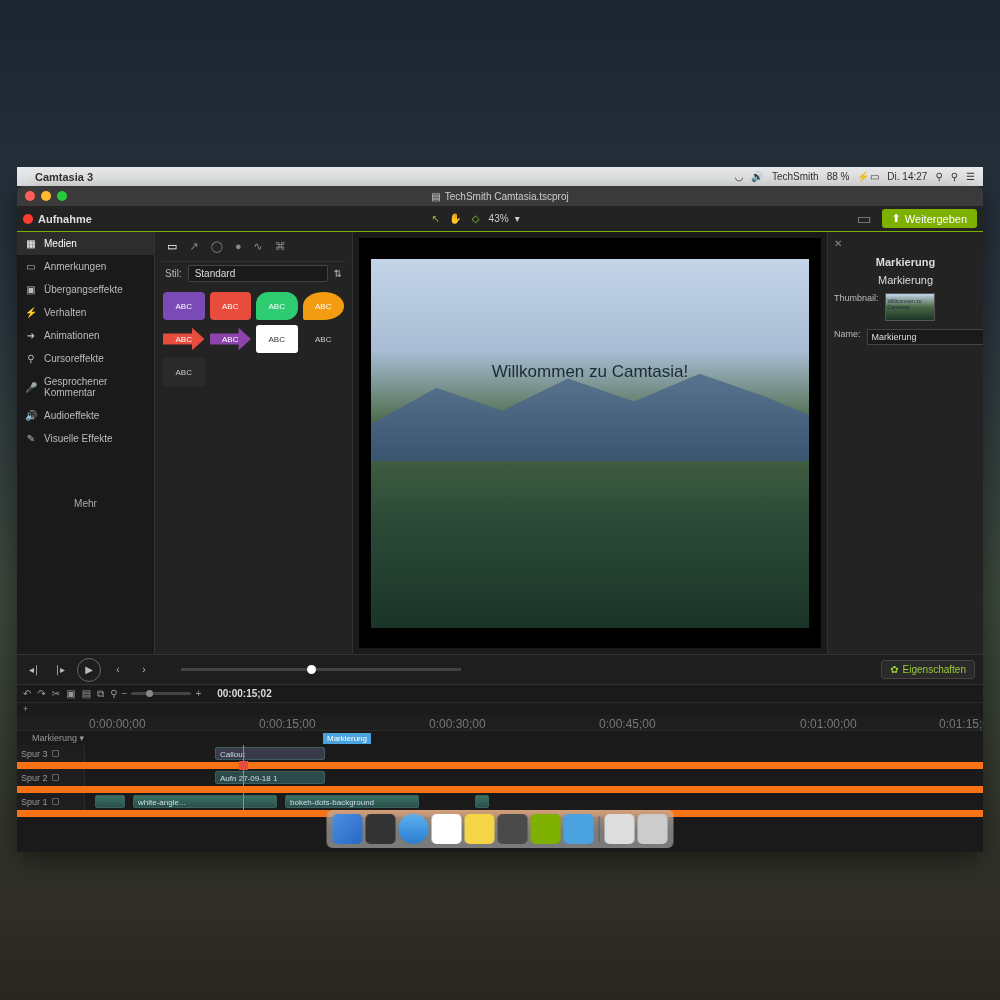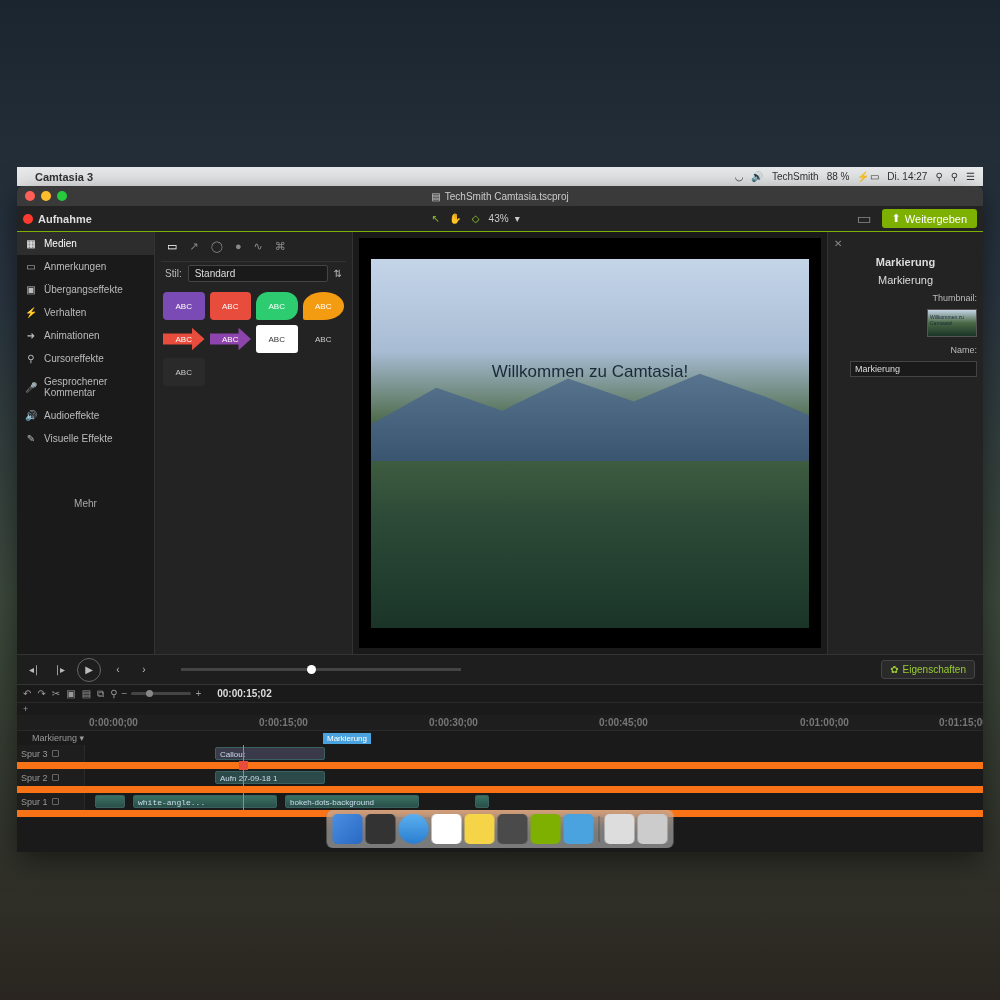--- a/index.html
+++ b/index.html
@@ -57,21 +57,21 @@
 
 .canvas-area { flex: 1; background: #1a1a1a; display: flex; flex-direction: column; padding: 6px; }
 .preview { flex: 1; background: #000; position: relative; display: flex; align-items: center; justify-content: center; overflow: hidden; }
 .preview-img { width: 95%; height: 90%; position: relative; background: linear-gradient(180deg, #c4d5e8 0%, #a8bcd4 25%, #4a6845 45%, #2d4a38 70%, #1a3528 100%); }
 .mountains { position: absolute; top: 30%; left: 0; right: 0; height: 25%; background: linear-gradient(180deg, #5a7590 0%, #3a5570 100%); clip-path: polygon(0 60%, 15% 20%, 30% 45%, 45% 10%, 60% 35%, 75% 5%, 90% 30%, 100% 50%, 100% 100%, 0 100%); }
 .preview-text { position: absolute; top: 28%; left: 50%; transform: translateX(-50%); font-size: 17px; color: #1a2a3a; white-space: nowrap; }
 
 .props-panel { width: 156px; background: #232323; border-left: 1px solid #333; padding: 6px; font-size: 10px; color: #bbb; }
 .props-head { display: flex; align-items: center; gap: 6px; padding-bottom: 4px; }
 .props-title { text-align: center; font-size: 11px; color: #ddd; padding: 3px 0; }
-.thumb-row, .name-row { display: flex; align-items: flex-end; gap: 6px; padding: 4px 0; font-size: 9px; flex-direction: column; }
+.thumb-row, .name-row { display: flex; align-items: flex-start; gap: 6px; padding: 4px 0; font-size: 9px; }
 .thumb-box { width: 50px; height: 28px; background: linear-gradient(180deg, #c4d5e8 0%, #4a6845 50%, #1a3528 100%); border: 1px solid #555; position: relative; }
 .thumb-box::after { content: attr(data-txt); position: absolute; top: 4px; left: 2px; font-size: 5px; color: #1a2a3a; }
 .name-input { flex: 1; background: #1a1a1a; border: 1px solid #444; color: #ddd; padding: 2px 4px; font-size: 9px; }
 
 
 .playback { height: 30px; background: #1e1e1e; display: flex; align-items: center; justify-content: center; gap: 8px; color: #bbb; padding: 0 8px; border-top: 1px solid #333; }
 .pb-btn { width: 18px; height: 18px; display: flex; align-items: center; justify-content: center; cursor: pointer; font-size: 10px; }
 .pb-play { width: 24px; height: 24px; border: 1px solid #666; border-radius: 50%; }
 .pb-slider { flex: 0 0 280px; height: 3px; background: #444; position: relative; margin-left: 20px; }
 .pb-slider::after { content: ''; position: absolute; left: 45%; top: -3px; width: 9px; height: 9px; background: #fff; border-radius: 50%; }
@@ -80,21 +80,21 @@
 
 .timeline { height: 168px; background: #1a1a1a; border-top: 1px solid #333; overflow: hidden; font-size: 9px; color: #999; }
 .tl-tools { height: 18px; display: flex; align-items: center; gap: 6px; padding: 0 6px; border-bottom: 1px solid #2a2a2a; }
 .tl-tools span { font-size: 10px; cursor: pointer; }
 .tl-zoom { display: flex; align-items: center; gap: 4px; font-size: 10px; }
 .tl-zoom-track { width: 60px; height: 3px; background: #444; border-radius: 2px; position: relative; }
 .tl-zoom-track::after { content: ''; position: absolute; left: 25%; top: -2px; width: 7px; height: 7px; background: #888; border-radius: 50%; }
 .tl-tc { color: #ddd; margin-left: 10px; font-weight: bold; }
 .tl-ruler { height: 16px; position: relative; background: #1e1e1e; border-bottom: 1px solid #2a2a2a; padding-left: 72px; }
 .tl-ruler-inner { position: relative; height: 100%; }
-.tl-tick { position: absolute; top: 2px; font-size: 10px; color: #777; font-weight: bold; }
+.tl-tick { position: absolute; top: 2px; font-size: 12px; color: #777; }
 .tl-marker-row { height: 14px; display: flex; align-items: center; position: relative; }
 .tl-marker-lbl { width: 68px; padding-left: 15px; }
 .tl-marker-tag { position: absolute; left: 306px; background: #4aa3df; color: #fff; font-size: 8px; padding: 1px 4px; }
 .tl-track { height: 24px; display: flex; align-items: center; border-bottom: 7px solid #f97316; position: relative; }
 .tl-track-head { width: 68px; padding-left: 4px; display: flex; align-items: center; gap: 4px; background: #1e1e1e; height: 100%; border-right: 1px solid #2a2a2a; z-index: 2; }
 .tl-track-body { position: absolute; left: 68px; right: 0; top: 0; bottom: 0; }
 .clip { position: absolute; top: 2px; bottom: 2px; background: #2d4a4a; border: 1px solid #3a6060; border-radius: 2px; font-size: 8px; color: #cde; padding: 2px 4px; overflow: hidden; }
 .clip.audio { background: linear-gradient(180deg, #3a7065 0%, #2a5048 100%); }
 .clip.callout { background: #3a3a4a; }
 .playhead { position: absolute; left: 226px; top: 0; bottom: 0; width: 1px; background: #4aa3df; z-index: 5; }
@@ -339,21 +339,21 @@
             <div class="clip " style="left: 130px; width: 110px;">Aufn 27-09-18 1</div>
           </div>
         </div>
         <div class="tl-track">
           <div class="tl-track-head">
             <span>Spur 1</span>
             <span class="lock-ico"></span>
           </div>
           <div class="tl-track-body">
             <div class="clip audio" style="left: 10px; width: 30px;"></div>
-            <div class="clip audio" style="left: 48px; width: 112px; font-family: Liberation Mono, monospace;">white-angle...</div>
+            <div class="clip audio" style="left: 48px; width: 112px;">white-angle...</div>
             <div class="clip audio" style="left: 156px; width: 36px;"></div>
             <div class="clip audio" style="left: 200px; width: 134px;">bokeh-dots-background</div>
             <div class="clip audio" style="left: 390px; width: 14px;"></div>
           </div>
         </div>
       </div>
   </div>
 </div>
 
 <div class="dock">

